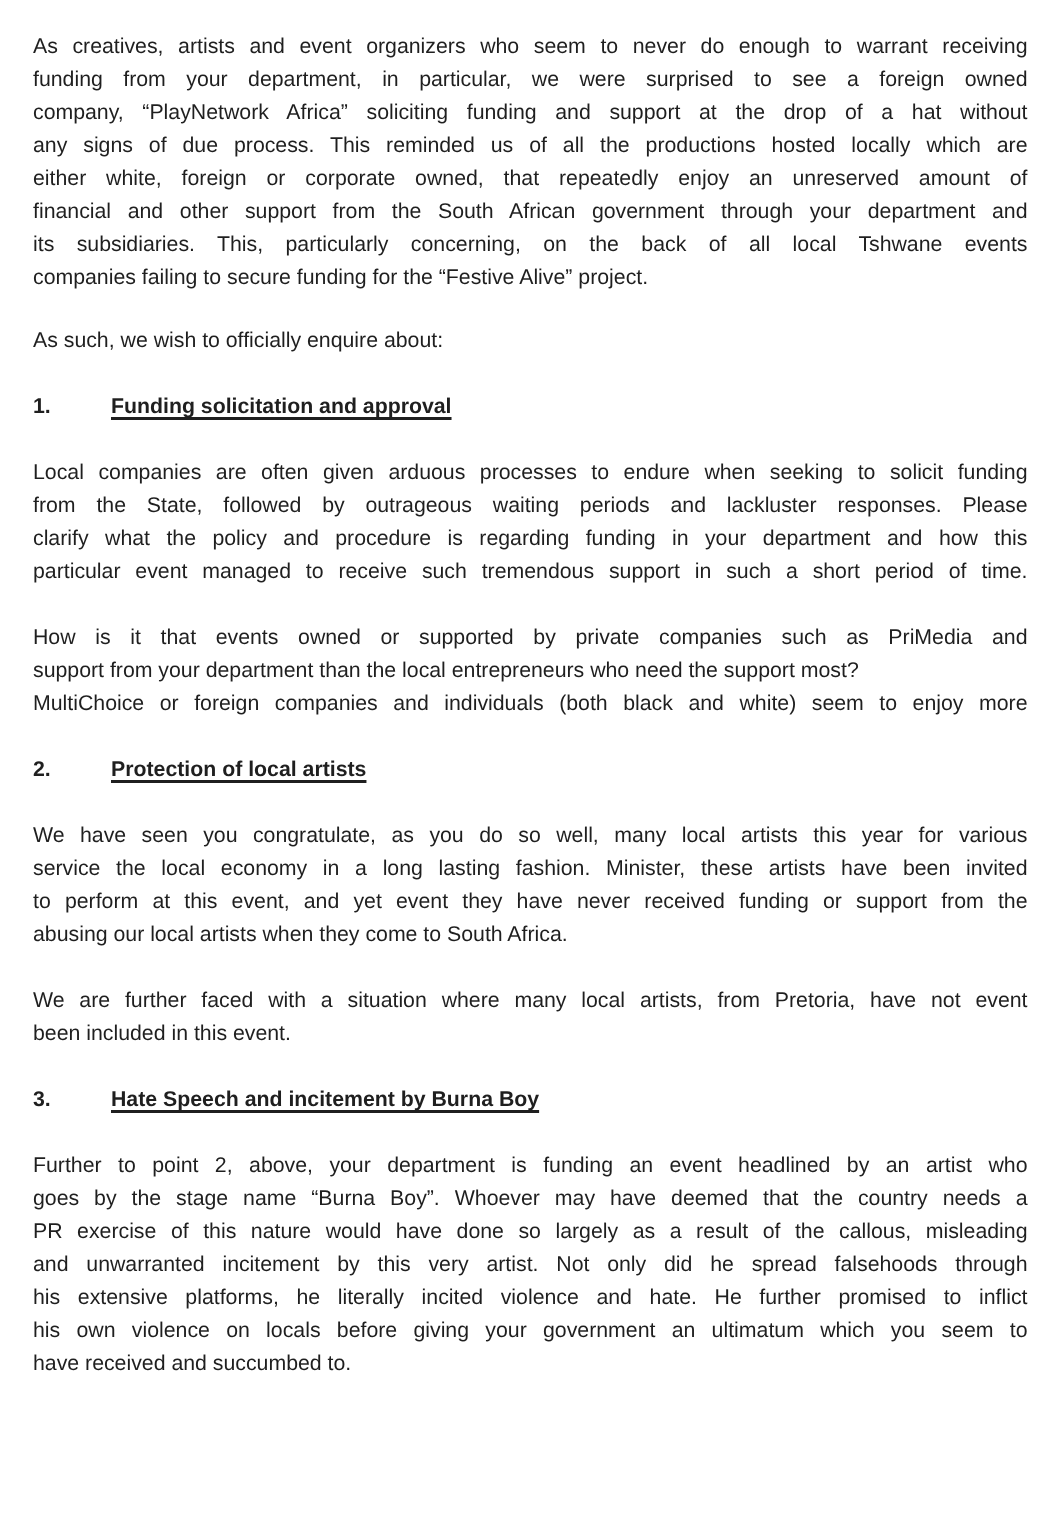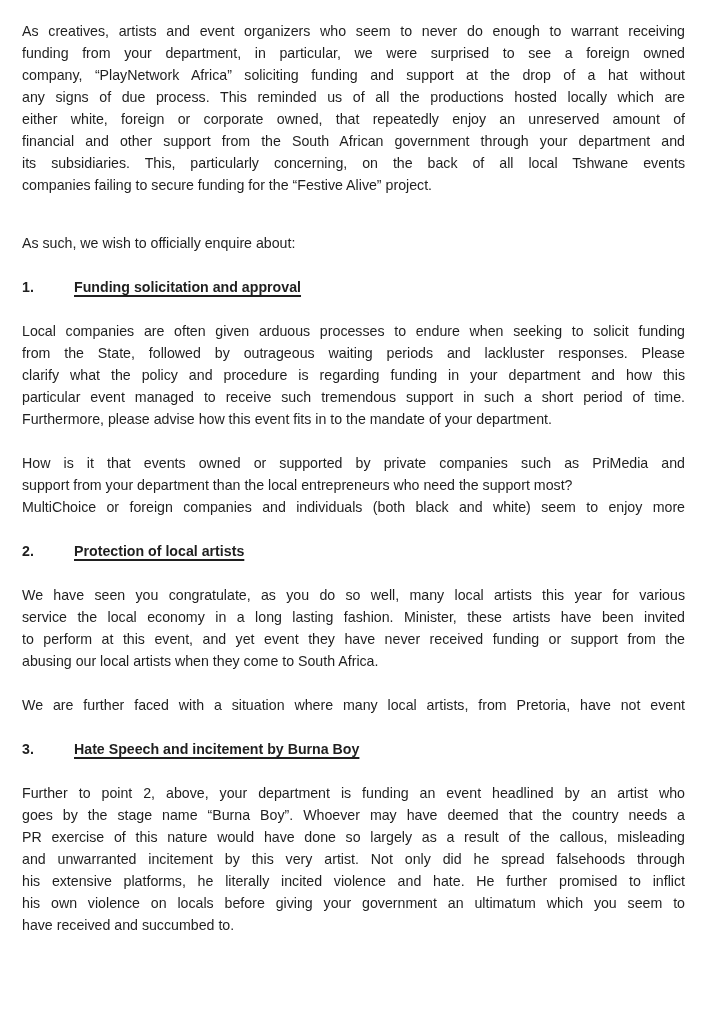--- a/index.html
+++ b/index.html
@@ -14,21 +14,21 @@
     box-sizing: border-box;
     width: 706px;
     height: 1024px;
     padding: 20px 21px 0 22px;
   }
   .para {
     font-size: 14.2px;
     line-height: 22px;
     margin: 0 0 22px 0;
   }
-  .para.gap-double { margin-bottom: 36px; }
+  .para.gap-double { margin-bottom: 20px; }
   .line {
     text-align: justify;
     text-align-last: justify;
   }
   .line.last { text-align-last: left; }
   .heading {
     display: flex;
     font-weight: bold;
   }
   .heading .num { width: 52px; flex: 0 0 52px; }
@@ -57,39 +57,39 @@
     </div>
     <div class="para heading">
     <span class="num">1.</span>
     <span class="title">Funding solicitation and approval</span>
   </div>
     <div class="para">
       <div class="line">Local companies are often given arduous processes to endure when seeking to solicit funding</div>
       <div class="line">from the State, followed by outrageous waiting periods and lackluster responses. Please</div>
       <div class="line">clarify what the policy and procedure is regarding funding in your department and how this</div>
       <div class="line">particular event managed to receive such tremendous support in such a short period of time.</div>
-      <div class="line last">Furthermore, please advise how this event fits in to the mandate of your department.</div>
     </div>
     <div class="para">
       <div class="line">How is it that events owned or supported by private companies such as PriMedia and</div>
       <div class="line last">support from your department than the local entrepreneurs who need the support most?</div>
       <div class="line">MultiChoice or foreign companies and individuals (both black and white) seem to enjoy more</div>
     </div>
     <div class="para heading">
     <span class="num">2.</span>
     <span class="title">Protection of local artists</span>
   </div>
     <div class="para">
       <div class="line">We have seen you congratulate, as you do so well, many local artists this year for various</div>
       <div class="line">service the local economy in a long lasting fashion. Minister, these artists have been invited</div>
       <div class="line">to perform at this event, and yet event they have never received funding or support from the</div>
       <div class="line last">abusing our local artists when they come to South Africa.</div>
     </div>
     <div class="para">
       <div class="line">We are further faced with a situation where many local artists, from Pretoria, have not event</div>
+      <div class="line last">been included in this event.</div>
     </div>
     <div class="para heading">
     <span class="num">3.</span>
     <span class="title">Hate Speech and incitement by Burna Boy</span>
   </div>
     <div class="para">
       <div class="line">Further to point 2, above, your department is funding an event headlined by an artist who</div>
       <div class="line">goes by the stage name “Burna Boy”. Whoever may have deemed that the country needs a</div>
       <div class="line">PR exercise of this nature would have done so largely as a result of the callous, misleading</div>
       <div class="line">and unwarranted incitement by this very artist. Not only did he spread falsehoods through</div>

